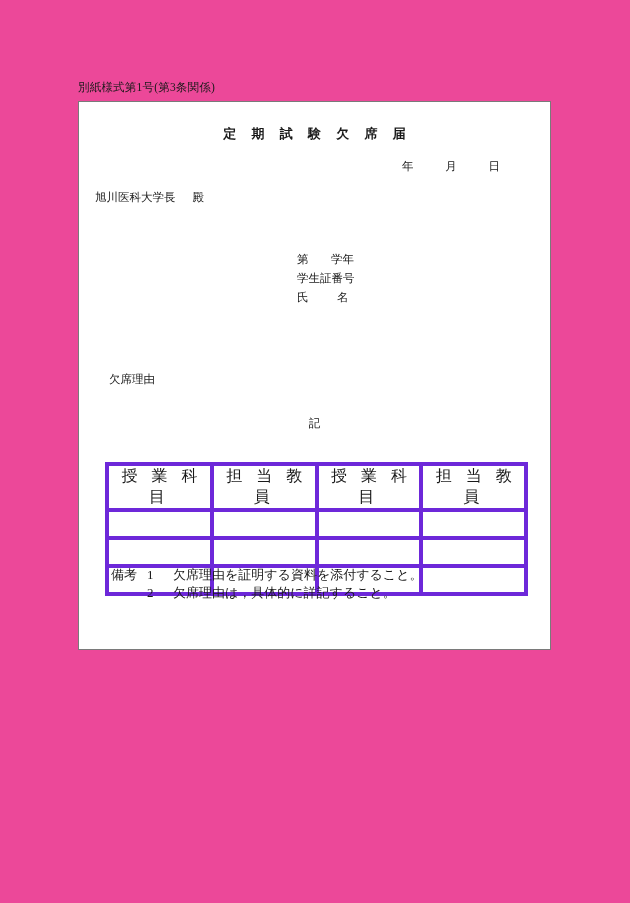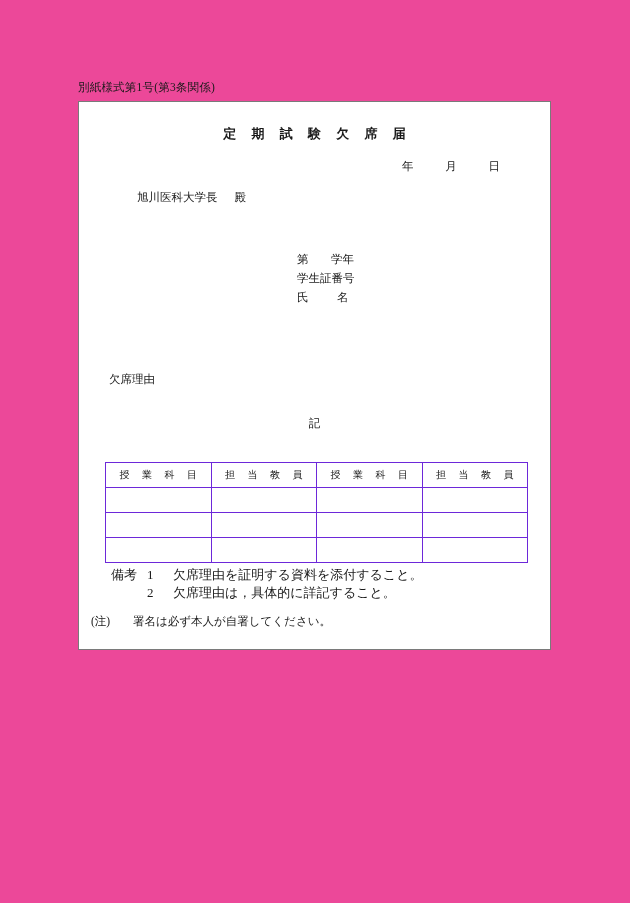--- a/index.html
+++ b/index.html
@@ -69,21 +69,20 @@
   .date-line .seg { display: inline-block; }
   .date-line .gap { display: inline-block; width: 26px; }
 
   
   .addressee {
     position: absolute;
     left: 16px;
     top: 88px;
     font-size: 11.5px;
     white-space: nowrap;
-    margin-left: 42px;
   }
   .addressee .honorific { margin-left: 14px; }
 
   
   .student-block {
     position: absolute;
     left: 218px;
     top: 148px;
     font-size: 11.5px;
     line-height: 19px;
@@ -125,24 +124,24 @@
   .subjects-table {
     position: absolute;
     left: 26px;
     top: 360px;
     width: 423px;
     border-collapse: collapse;
     table-layout: fixed;
   }
   .subjects-table th,
   .subjects-table td {
-    border: 1px solid #6d28d9;
+    border: 4px solid #6d28d9;
     height: 24px;
     padding: 0;
-    font-size: 10px;
+    font-size: 16px;
     font-weight: normal;
     text-align: center;
     vertical-align: middle;
   }
   .subjects-table th {
     letter-spacing: 5px;
     text-indent: 5px;
   }
   .subjects-table td { height: 24px; }
 
@@ -242,18 +241,15 @@
 
     <div class="remarks">
       <div class="rline">
         <span class="rlabel">備考</span><span class="rnum">1</span><span>欠席理由を証明する資料を添付すること。</span>
       </div>
       <div class="rline">
         <span class="rlabel"></span><span class="rnum">2</span><span>欠席理由は，具体的に詳記すること。</span>
       </div>
     </div>
 
-    <div class="footnote">
-      <span class="fn-mark">(注)</span><span>署名は必ず本人が自署してください。</span>
-    </div>
 
   </div>
 </div>
 
 </body></html>

